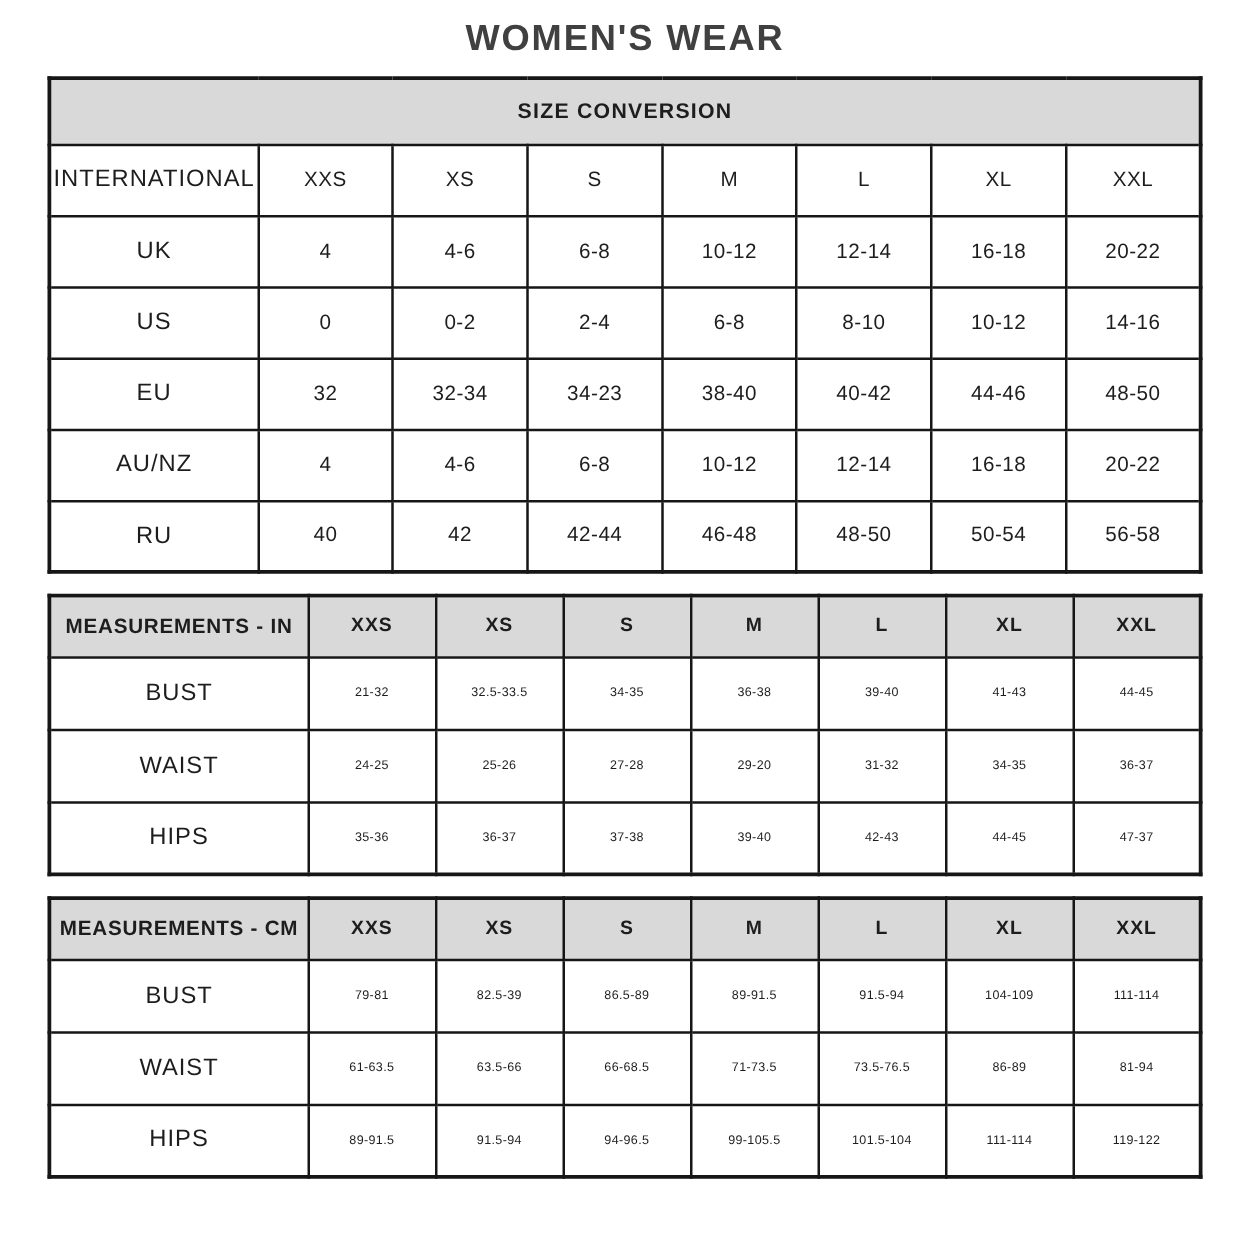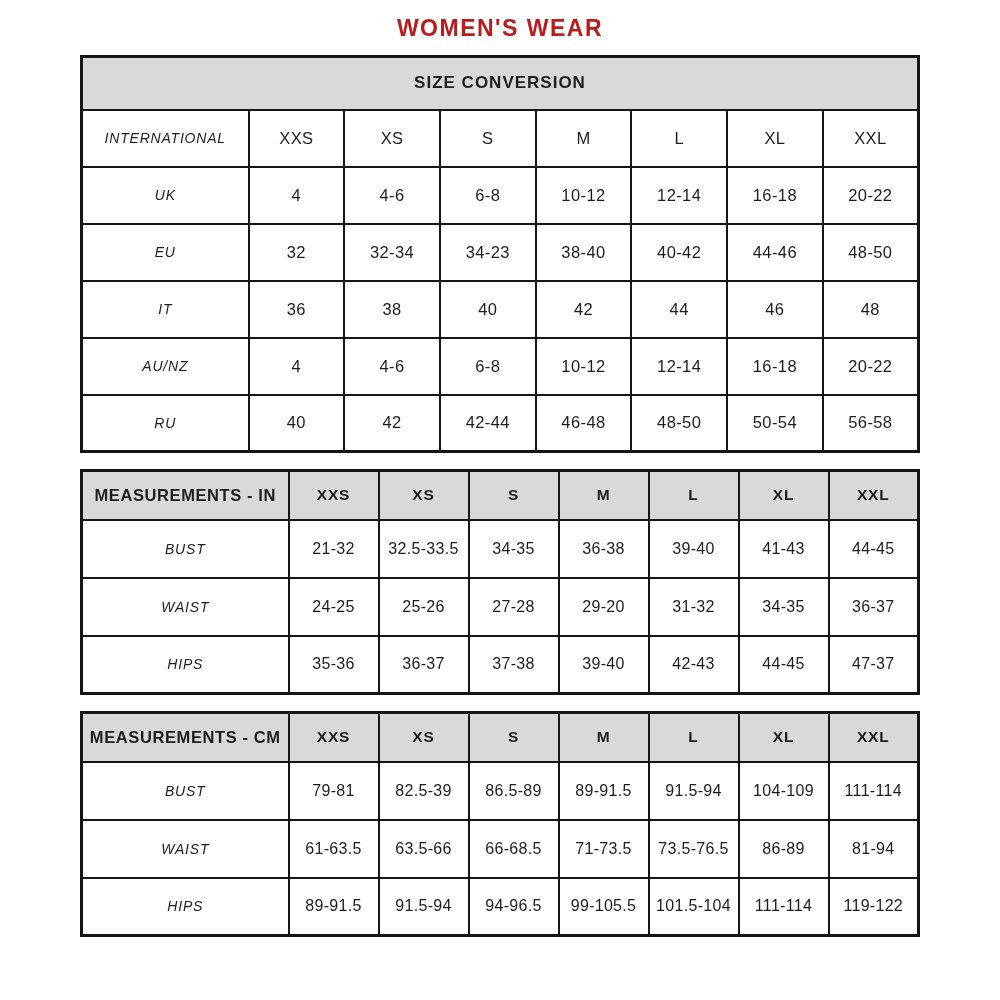--- a/index.html
+++ b/index.html
@@ -9,28 +9,28 @@
     background: #ffffff;
     font-family: "Liberation Sans", sans-serif;
     color: #1d1d1d;
     -webkit-font-smoothing: antialiased;
   }
   .page { width: 1000px; height: 1000px; overflow: hidden; }
 
   .title {
     padding-top: 15px;
     text-align: center;
-    font-size: 23px;
+    font-size: 29px;
     font-weight: 600;
     letter-spacing: 1.5px;
-    color: #b91c1c;
+    color: #404040;
   }
 
   table.t {
-    width: 840px;
+    width: 924px;
     margin: 13px auto 16px auto;
     border-collapse: collapse;
     table-layout: fixed;
     text-align: center;
     border: 3px solid #161616;
   }
   table.t td {
     border: 2.5px solid #161616;
     padding: 0;
     overflow: hidden;
@@ -59,32 +59,31 @@
     font-size: 15.5px;
     letter-spacing: 0.8px;
   }
   .hl {
     font-weight: 700;
     font-size: 16.5px;
     letter-spacing: 0.6px;
   }
   .lbl {
     font-weight: 500;
-    font-size: 14px;
+    font-size: 19px;
     letter-spacing: 0.8px;
-    font-style: italic;
   }
   .val {
     font-weight: 500;
     font-size: 16.5px;
     letter-spacing: 0.4px;
   }
   .val2 {
     font-weight: 500;
-    font-size: 16px;
+    font-size: 10px;
     letter-spacing: 0.3px;
   }
   .m { margin-top: 14px; padding-left: 48px; }
 </style>
 </head>
 <body>
 
 <div class="page">
 
   <div class="title">WOMEN'S WEAR</div>
@@ -112,38 +111,38 @@
       <td class="lbl">UK</td>
       <td class="val">4</td>
       <td class="val">4-6</td>
       <td class="val">6-8</td>
       <td class="val">10-12</td>
       <td class="val">12-14</td>
       <td class="val">16-18</td>
       <td class="val">20-22</td>
     </tr>
     <tr class="r57">
+      <td class="lbl">US</td>
+      <td class="val">0</td>
+      <td class="val">0-2</td>
+      <td class="val">2-4</td>
+      <td class="val">6-8</td>
+      <td class="val">8-10</td>
+      <td class="val">10-12</td>
+      <td class="val">14-16</td>
+    </tr>
+    <tr class="r57">
       <td class="lbl">EU</td>
       <td class="val">32</td>
       <td class="val">32-34</td>
       <td class="val">34-23</td>
       <td class="val">38-40</td>
       <td class="val">40-42</td>
       <td class="val">44-46</td>
       <td class="val">48-50</td>
-    </tr>
-    <tr class="r57">
-      <td class="lbl">IT</td>
-      <td class="val">36</td>
-      <td class="val">38</td>
-      <td class="val">40</td>
-      <td class="val">42</td>
-      <td class="val">44</td>
-      <td class="val">46</td>
-      <td class="val">48</td>
     </tr>
     <tr class="r57">
       <td class="lbl">AU/NZ</td>
       <td class="val">4</td>
       <td class="val">4-6</td>
       <td class="val">6-8</td>
       <td class="val">10-12</td>
       <td class="val">12-14</td>
       <td class="val">16-18</td>
       <td class="val">20-22</td>

